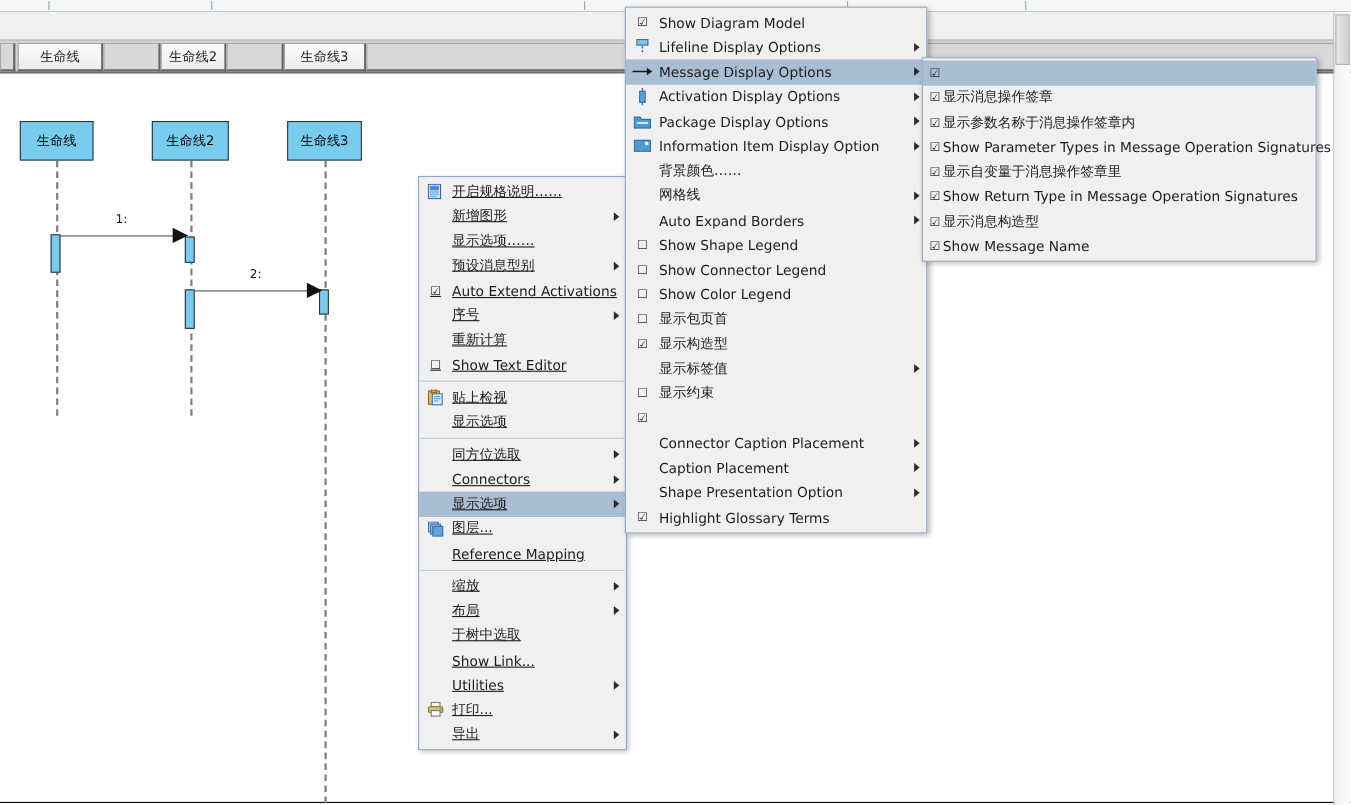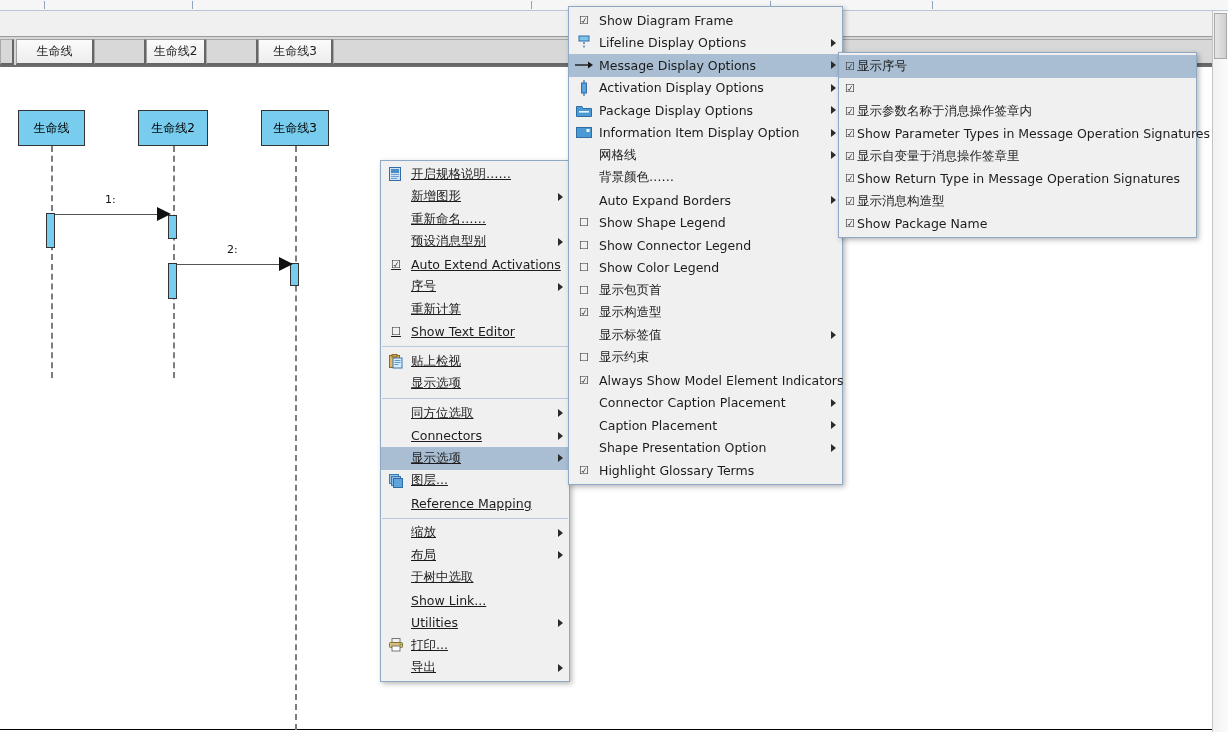--- a/index.html
+++ b/index.html
@@ -194,21 +194,21 @@
         </span>
         <span class="lbl">开启规格说明……</span>
       </div>
       <div class="mi">
         <span class="chk"></span>
         <span class="lbl">新增图形</span>
         <span class="arrow"></span>
       </div>
       <div class="mi">
         <span class="chk"></span>
-        <span class="lbl">重新命名……</span>
+        <span class="lbl">显示选项……</span>
       </div>
       <div class="mi">
         <span class="chk"></span>
         <span class="lbl">预设消息型别</span>
         <span class="arrow"></span>
       </div>
       <div class="mi">
         <span class="chk">☑</span>
         <span class="lbl">Auto Extend Activations</span>
       </div>
@@ -311,21 +311,21 @@
       <div class="mi">
         <span class="chk"></span>
         <span class="lbl">导出</span>
         <span class="arrow"></span>
       </div>
     </div>
 
   <div class="menu" id="menu-display" style="left:568px; top:6px; width:275px;">
       <div class="mi">
         <span class="chk">☑</span>
-        <span class="lbl">Show Diagram Frame</span>
+        <span class="lbl">Show Diagram Model</span>
       </div>
       <div class="mi">
         <span class="ico">
           <svg width="14" height="15" viewBox="0 0 14 15">
             <rect x="2" y="1" width="10" height="5" fill="#7fc3e8" stroke="#2f6ca8"></rect>
             <line x1="7" y1="7" x2="7" y2="14" stroke="#2f6ca8" stroke-width="1.3" stroke-dasharray="2,1.6"></line>
           </svg>
         </span>
         <span class="lbl">Lifeline Display Options</span>
         <span class="arrow"></span>
@@ -365,26 +365,26 @@
           <svg width="16" height="13" viewBox="0 0 16 13">
             <rect x="0.5" y="1.5" width="15" height="10" fill="#4a9ad4" stroke="#2f6ca8"></rect>
             <rect x="10.5" y="3" width="3" height="3" fill="#f2f8fc"></rect>
           </svg>
         </span>
         <span class="lbl">Information Item Display Option</span>
         <span class="arrow"></span>
       </div>
       <div class="mi">
         <span class="chk"></span>
+        <span class="lbl">背景颜色……</span>
+      </div>
+      <div class="mi">
+        <span class="chk"></span>
         <span class="lbl">网格线</span>
         <span class="arrow"></span>
-      </div>
-      <div class="mi">
-        <span class="chk"></span>
-        <span class="lbl">背景颜色……</span>
       </div>
       <div class="mi">
         <span class="chk"></span>
         <span class="lbl">Auto Expand Borders</span>
         <span class="arrow"></span>
       </div>
       <div class="mi">
         <span class="chk">☐</span>
         <span class="lbl">Show Shape Legend</span>
       </div>
@@ -408,21 +408,20 @@
         <span class="chk"></span>
         <span class="lbl">显示标签值</span>
         <span class="arrow"></span>
       </div>
       <div class="mi">
         <span class="chk">☐</span>
         <span class="lbl">显示约束</span>
       </div>
       <div class="mi">
         <span class="chk">☑</span>
-        <span class="lbl">Always Show Model Element Indicators</span>
       </div>
       <div class="mi">
         <span class="chk"></span>
         <span class="lbl">Connector Caption Placement</span>
         <span class="arrow"></span>
       </div>
       <div class="mi">
         <span class="chk"></span>
         <span class="lbl">Caption Placement</span>
         <span class="arrow"></span>
@@ -434,24 +433,24 @@
       </div>
       <div class="mi">
         <span class="chk">☑</span>
         <span class="lbl">Highlight Glossary Terms</span>
       </div>
     </div>
 
   <div class="menu" id="menu-message" style="left:838px; top:52px; width:359px;">
       <div class="mi hl">
         <span class="chk" style="width: 18px; min-width: 18px; text-align: left; padding-left: 6px;">☑</span>
-        <span class="lbl">显示序号</span>
-      </div>
-      <div class="mi">
-        <span class="chk" style="width: 18px; min-width: 18px; text-align: left; padding-left: 6px;">☑</span>
+      </div>
+      <div class="mi">
+        <span class="chk" style="width: 18px; min-width: 18px; text-align: left; padding-left: 6px;">☑</span>
+        <span class="lbl">显示消息操作签章</span>
       </div>
       <div class="mi">
         <span class="chk" style="width: 18px; min-width: 18px; text-align: left; padding-left: 6px;">☑</span>
         <span class="lbl">显示参数名称于消息操作签章内</span>
       </div>
       <div class="mi">
         <span class="chk" style="width: 18px; min-width: 18px; text-align: left; padding-left: 6px;">☑</span>
         <span class="lbl">Show Parameter Types in Message Operation Signatures</span>
       </div>
       <div class="mi">
@@ -461,17 +460,17 @@
       <div class="mi">
         <span class="chk" style="width: 18px; min-width: 18px; text-align: left; padding-left: 6px;">☑</span>
         <span class="lbl">Show Return Type in Message Operation Signatures</span>
       </div>
       <div class="mi">
         <span class="chk" style="width: 18px; min-width: 18px; text-align: left; padding-left: 6px;">☑</span>
         <span class="lbl">显示消息构造型</span>
       </div>
       <div class="mi">
         <span class="chk" style="width: 18px; min-width: 18px; text-align: left; padding-left: 6px;">☑</span>
-        <span class="lbl">Show Package Name</span>
+        <span class="lbl">Show Message Name</span>
       </div>
     </div>
 
 </div>
 
 </body></html>

